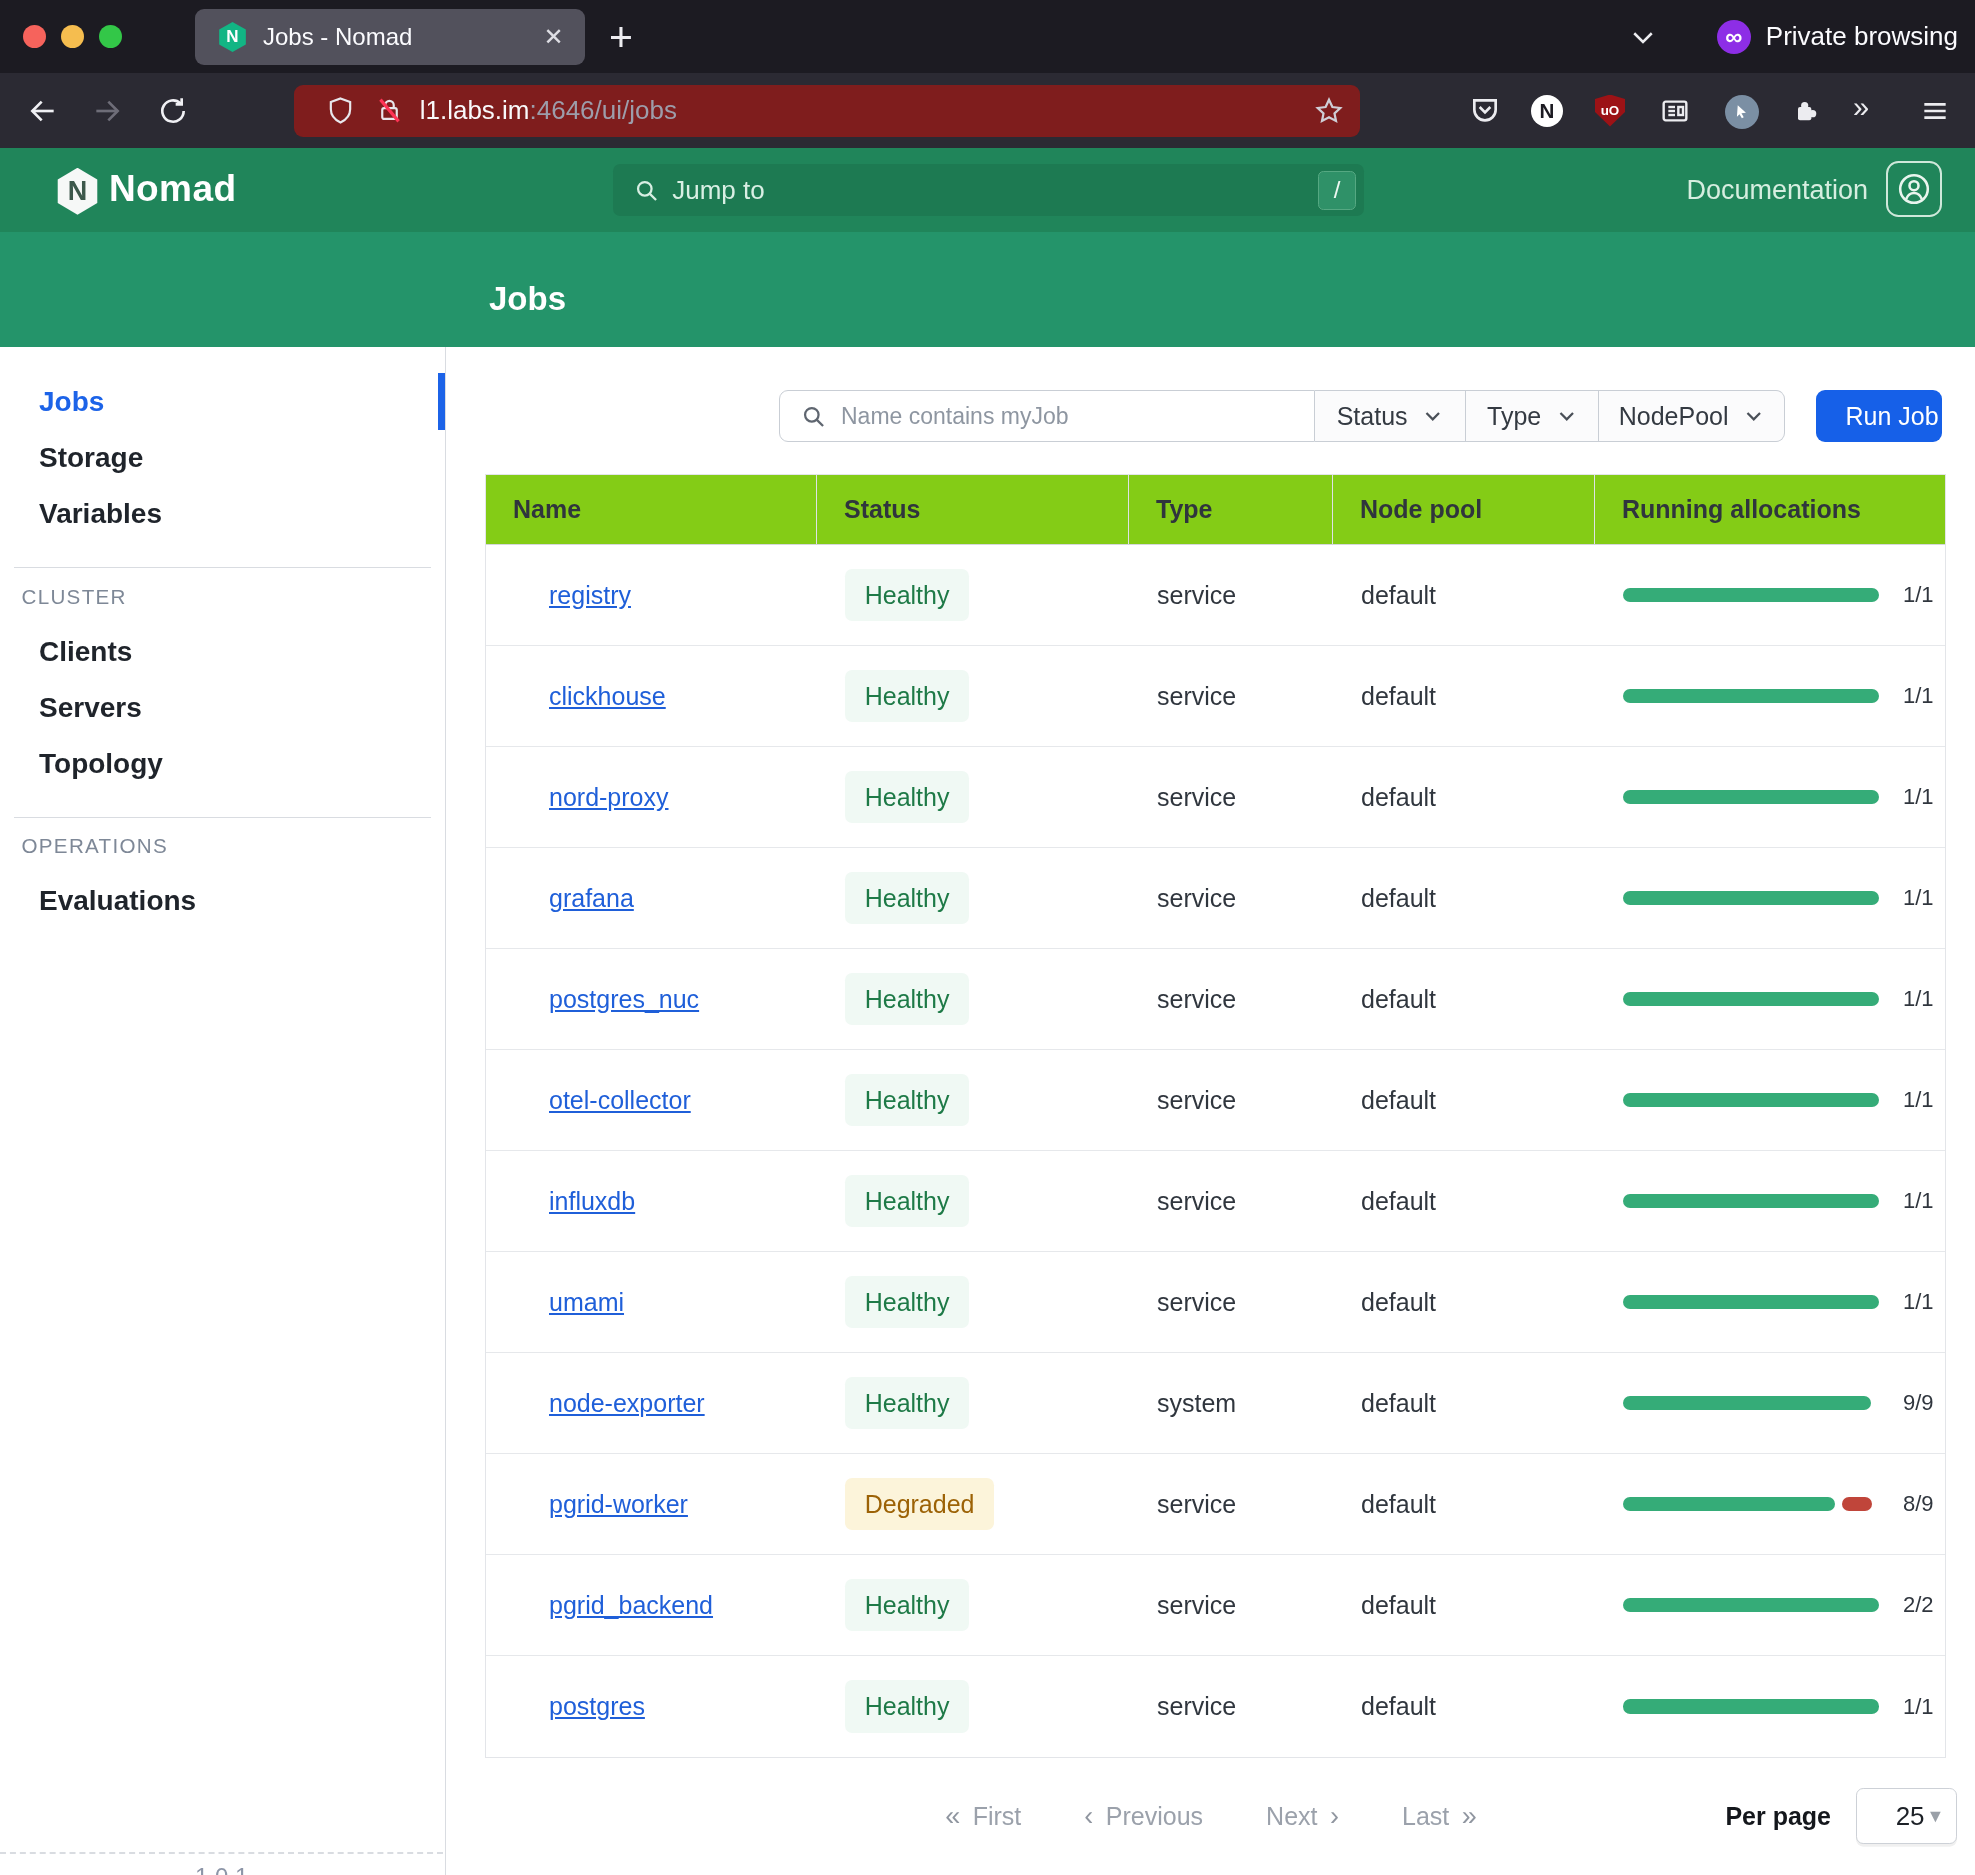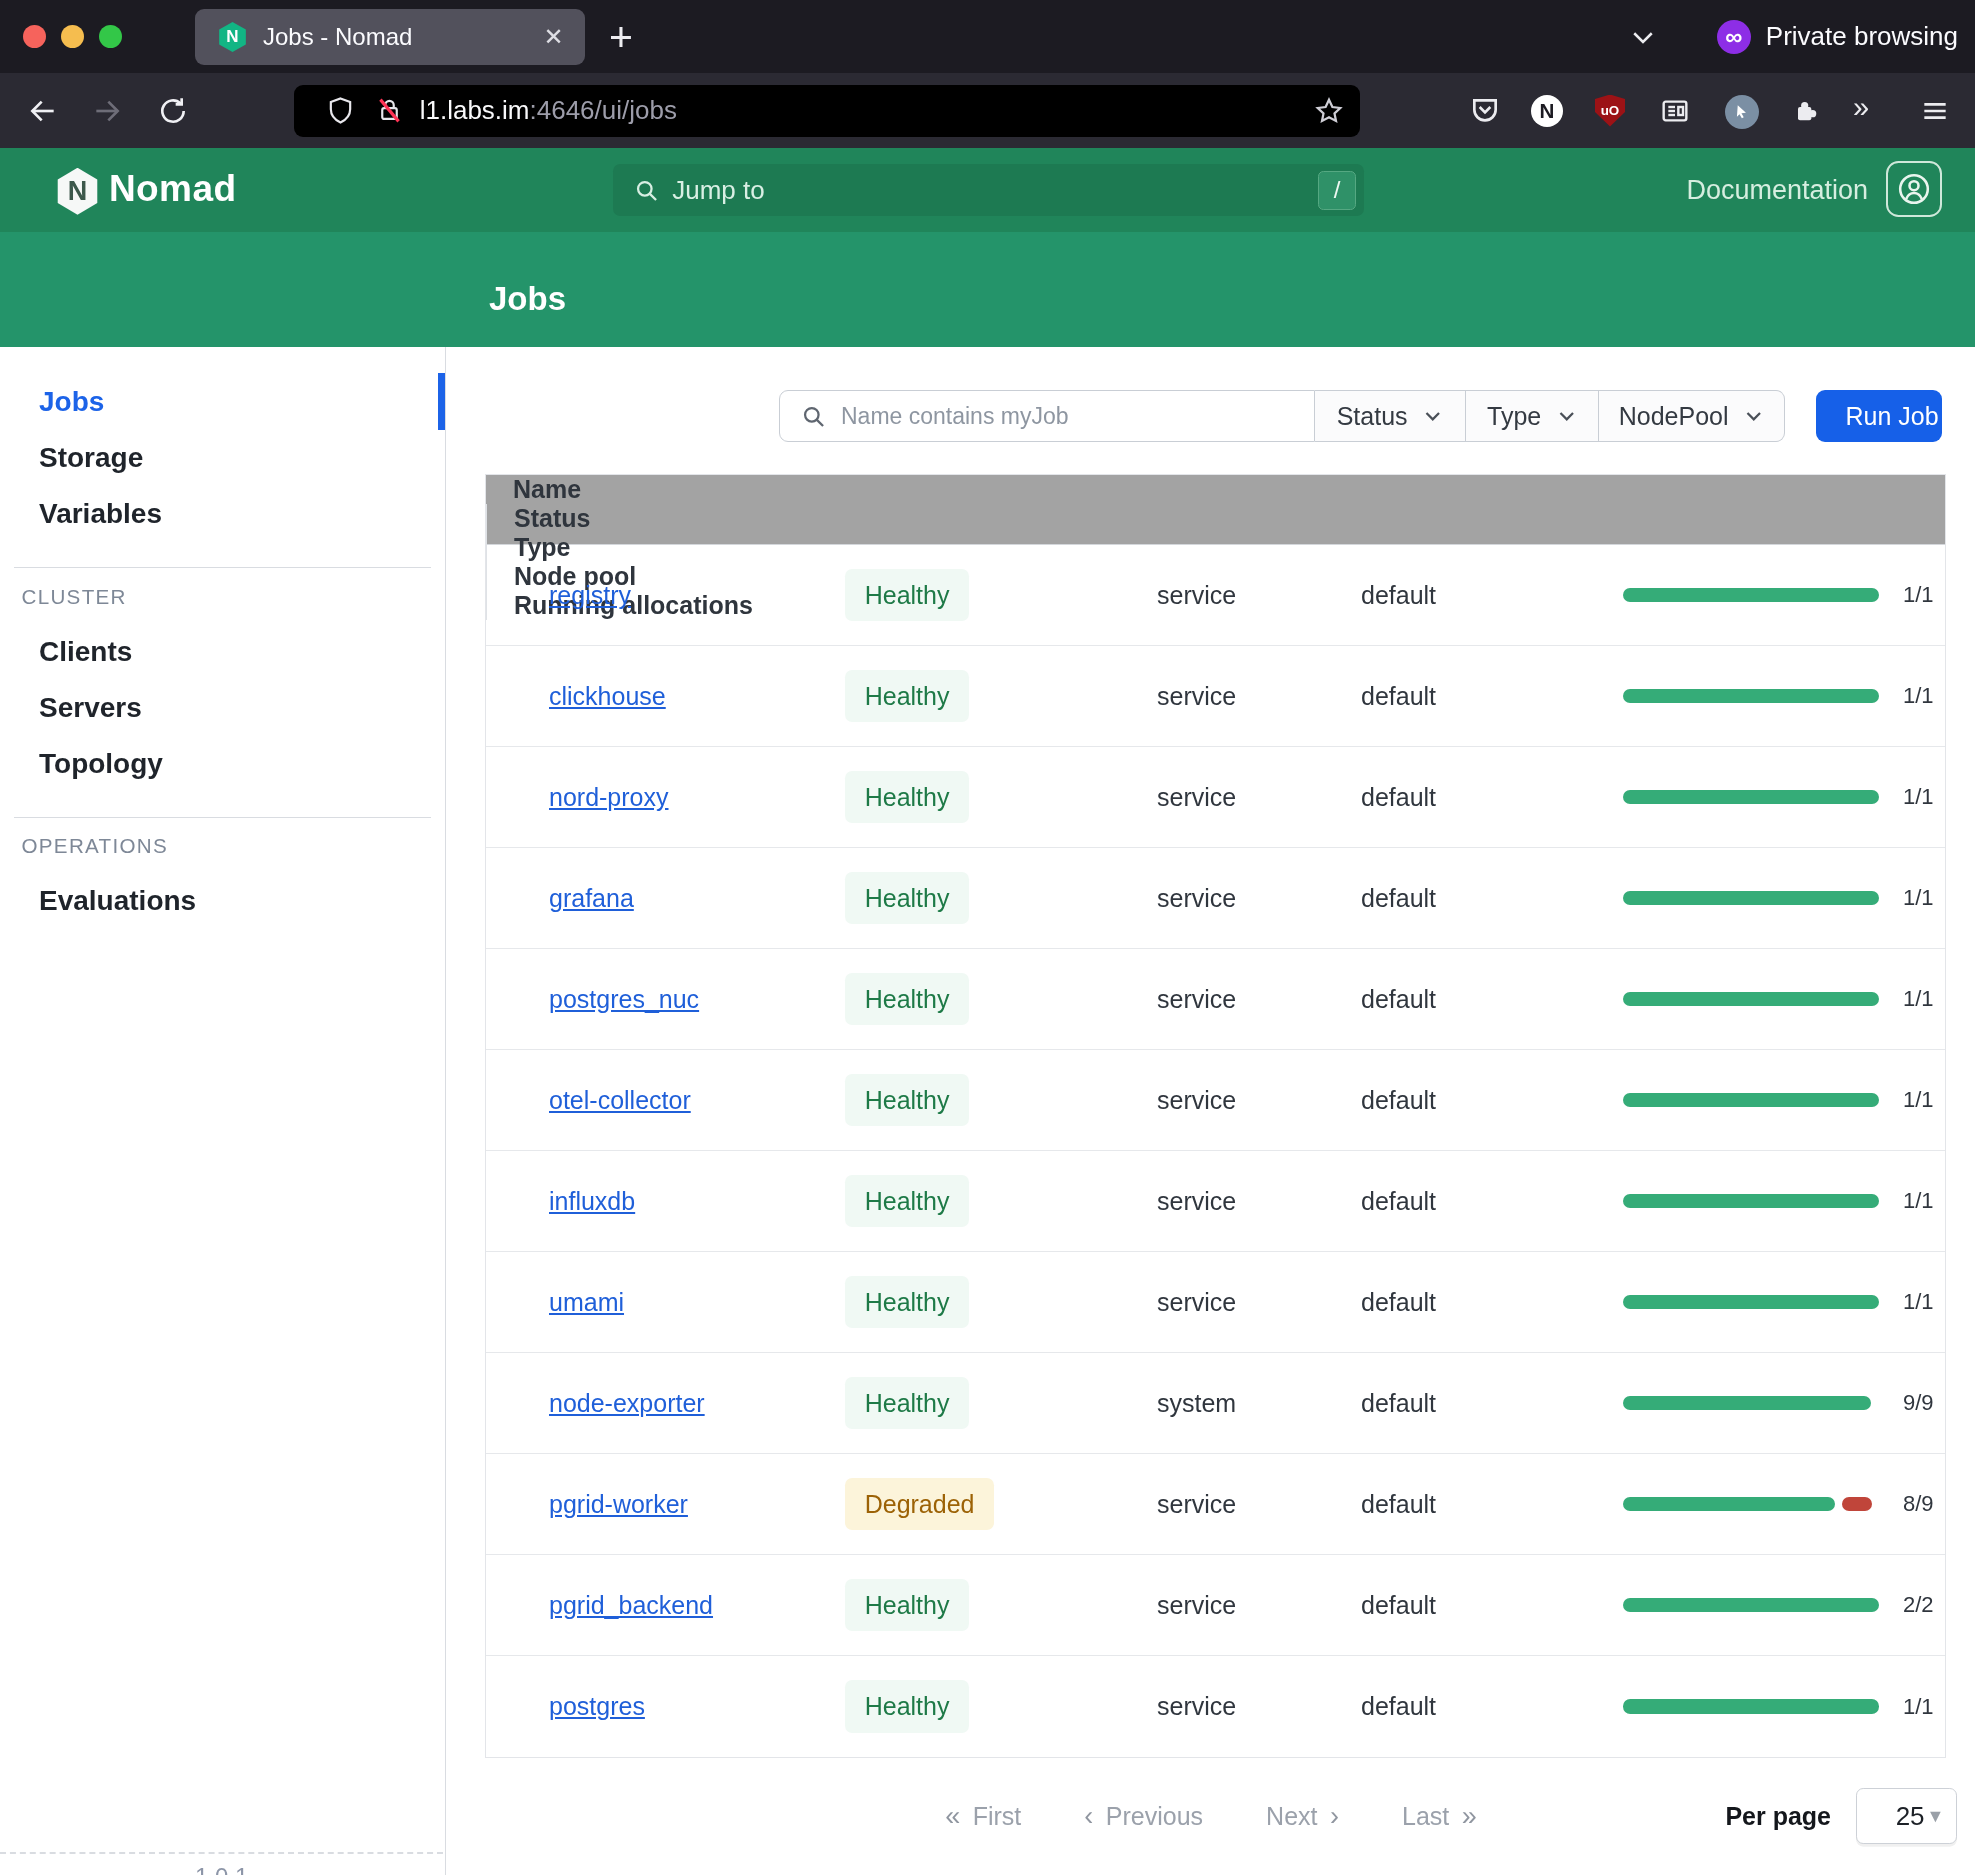--- a/index.html
+++ b/index.html
@@ -14,21 +14,21 @@
   .favicon { margin-left:23px; width:29px; height:30px; clip-path:polygon(50% 0%,96% 25%,96% 75%,50% 100%,4% 75%,4% 25%); background:#12b584; display:flex; align-items:center; justify-content:center; color:#fff; font-weight:bold; font-size:17px; }
   .tab-title { margin-left:16px; font-size:24px; }
   .tab-close { margin-left:auto; margin-right:21.5px; font-size:24px; color:#dddde3; cursor:default; }
   .newtab { position:absolute; left:609px; top:10.7px; font-size:41px; font-weight:300; color:#ececf0; line-height:52px; }
   .alltabs-chevron { position:absolute; left:1628px; top:21.5px; }
   .private { position:absolute; right:18px; top:0; height:73px; display:flex; align-items:center; gap:15px; color:#fbfbfe; font-size:26px; }
   .mask-circle { width:34px; height:34px; border-radius:50%; background:#8d2ee6; color:#fff; display:flex; align-items:center; justify-content:center; font-size:24px; font-weight:bold; }
 
   .toolbar { position:relative; height:75px; background:#2b2a33; }
   .nav-icon { position:absolute; top:21.5px; width:32px; height:32px; }
-  .urlbar { position:absolute; left:294px; top:11.6px; width:1066px; height:52px; background:#000000; border-radius:9px; display:flex; align-items:center; }
+  .urlbar { position:absolute; left:294px; top:11.6px; width:1066px; height:52px; background:#7f1d1d; border-radius:9px; display:flex; align-items:center; }
   .urlbar .sec-icon { margin-left:32px; width:29px; height:29px; }
   .urlbar .sec-icon + .sec-icon { margin-left:19.7px; }
   .url-text { margin-left:16px; font-size:26px; color:#9d9daa; white-space:nowrap; }
   .url-text b { color:#f9f9fb; font-weight:normal; }
   .url-star { margin-left:auto; margin-right:16px; width:30px; height:30px; }
   .tool-strip { position:absolute; top:21.5px; right:0; }
   .tool-strip .ticon { position:absolute; top:0; width:32px; height:32px; }
   .circle-badge { border-radius:50%; display:flex; align-items:center; justify-content:center; }
   .n-circle { width:32px; height:32px; background:#fff; color:#1c1b22; font-weight:bold; font-size:20.6px; }
   .ublock { width:30px; height:32px; clip-path:polygon(50% 0,100% 14%,100% 55%,50% 100%,0 55%,0 14%); background:#9c1216; color:#fff; font-size:13.4px; font-weight:bold; display:flex; align-items:center; justify-content:center; }
@@ -65,21 +65,21 @@
   .filterbar { display:flex; align-items:stretch; height:52px; margin:43px 34px 0 333px; }
   .search-box { width:536px; background:#fff; border:1.8px solid #c9ced5; border-radius:9px 0 0 9px; display:flex; align-items:center; }
   .search-box .mag { margin-left:19.7px; width:27px; height:27px; flex-shrink:0; }
   .search-box input { margin-left:14.3px; flex:1; border:none; outline:none; font-size:23px; color:#343a42; font-family:"Liberation Sans",sans-serif; min-width:0; }
   .search-box input::placeholder { color:#8e96a1; opacity:1; }
   .dropdown { display:flex; align-items:center; justify-content:center; gap:14.3px; border:1.8px solid #c9ced5; border-left:none; background:#fbfbfc; font-size:25px; color:#343a42; cursor:pointer; }
   .dd-status { width:151px; } .dd-type { width:133px; } .dd-pool { width:186px; border-radius:0 9px 9px 0; }
   .run-job { margin-left:auto; width:126px; border:none; border-radius:9px; background:#1660e8; color:#fff; font-size:25px; cursor:pointer; font-family:"Liberation Sans",sans-serif;padding-left:26px; }
 
   .jobs-table { margin:32px 29.6px 0 39px; border:1.8px solid #e3e5e9; }
-  .thead { display:flex; height:70px; background:#a3a3a3; border-bottom:1.8px solid #d4d7db;flex-direction:column; }
+  .thead { display:flex; height:70px; background:#84cc16; border-bottom:1.8px solid #d4d7db; }
   .th { display:flex; align-items:center; padding-left:27px; font-size:25px; color:#2f353d; font-weight:600; }
   .th + .th { border-left:1.8px solid #dfe2e6; }
   .c0{ width:330px; } .c1{ width:312px; } .c2{ width:204px; } .c3{ width:262px; } .c4{ flex:1; }
   .tr { display:flex; align-items:center; height:101px; border-bottom:1.8px solid #e6e8eb; background:#fff; }
   .tr:last-child { border-bottom:none; }
   .td { padding-left:29px; font-size:25px; color:#30363e; }
   .td.c0 { padding-left:27px; }
   .job-link { color:#1f5fd9; text-decoration:underline; cursor:pointer;margin-left:36px; }
   .badge { display:inline-block; padding:11.6px 19.7px; border-radius:7.2px; font-size:25px; font-weight:500; }
   .badge.healthy { color:#1e7a47; background:#f0f9f4; }

